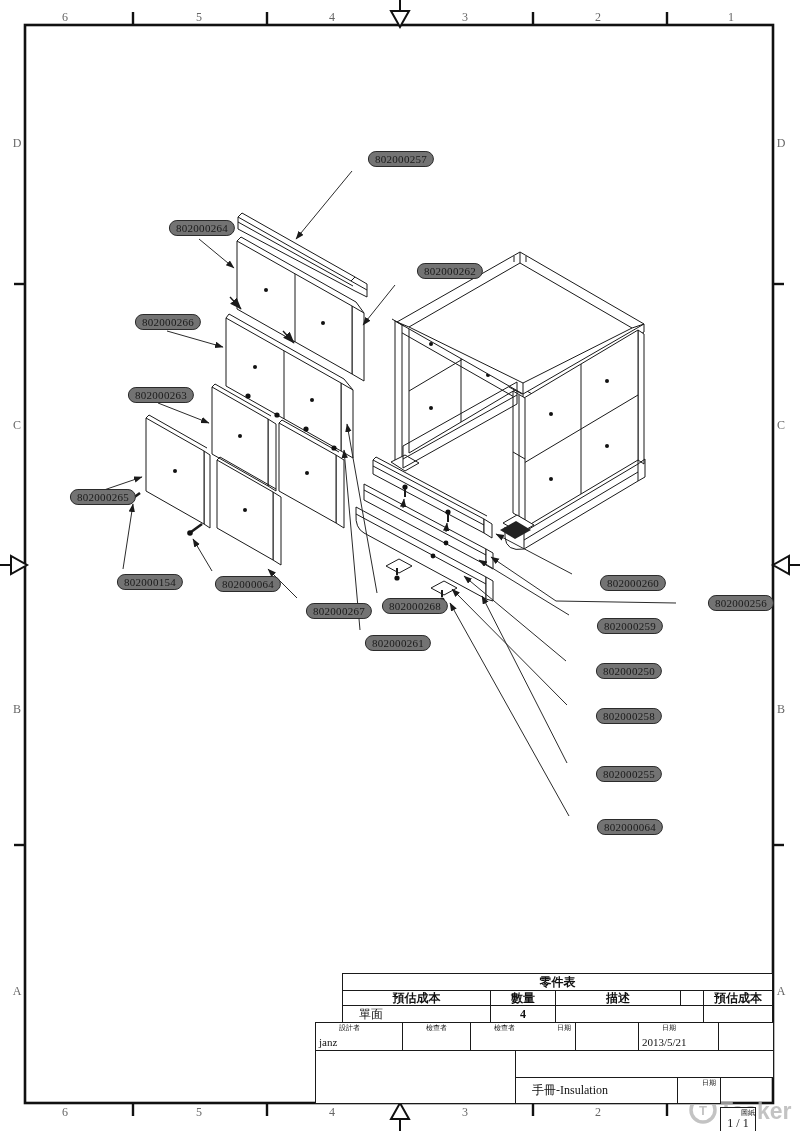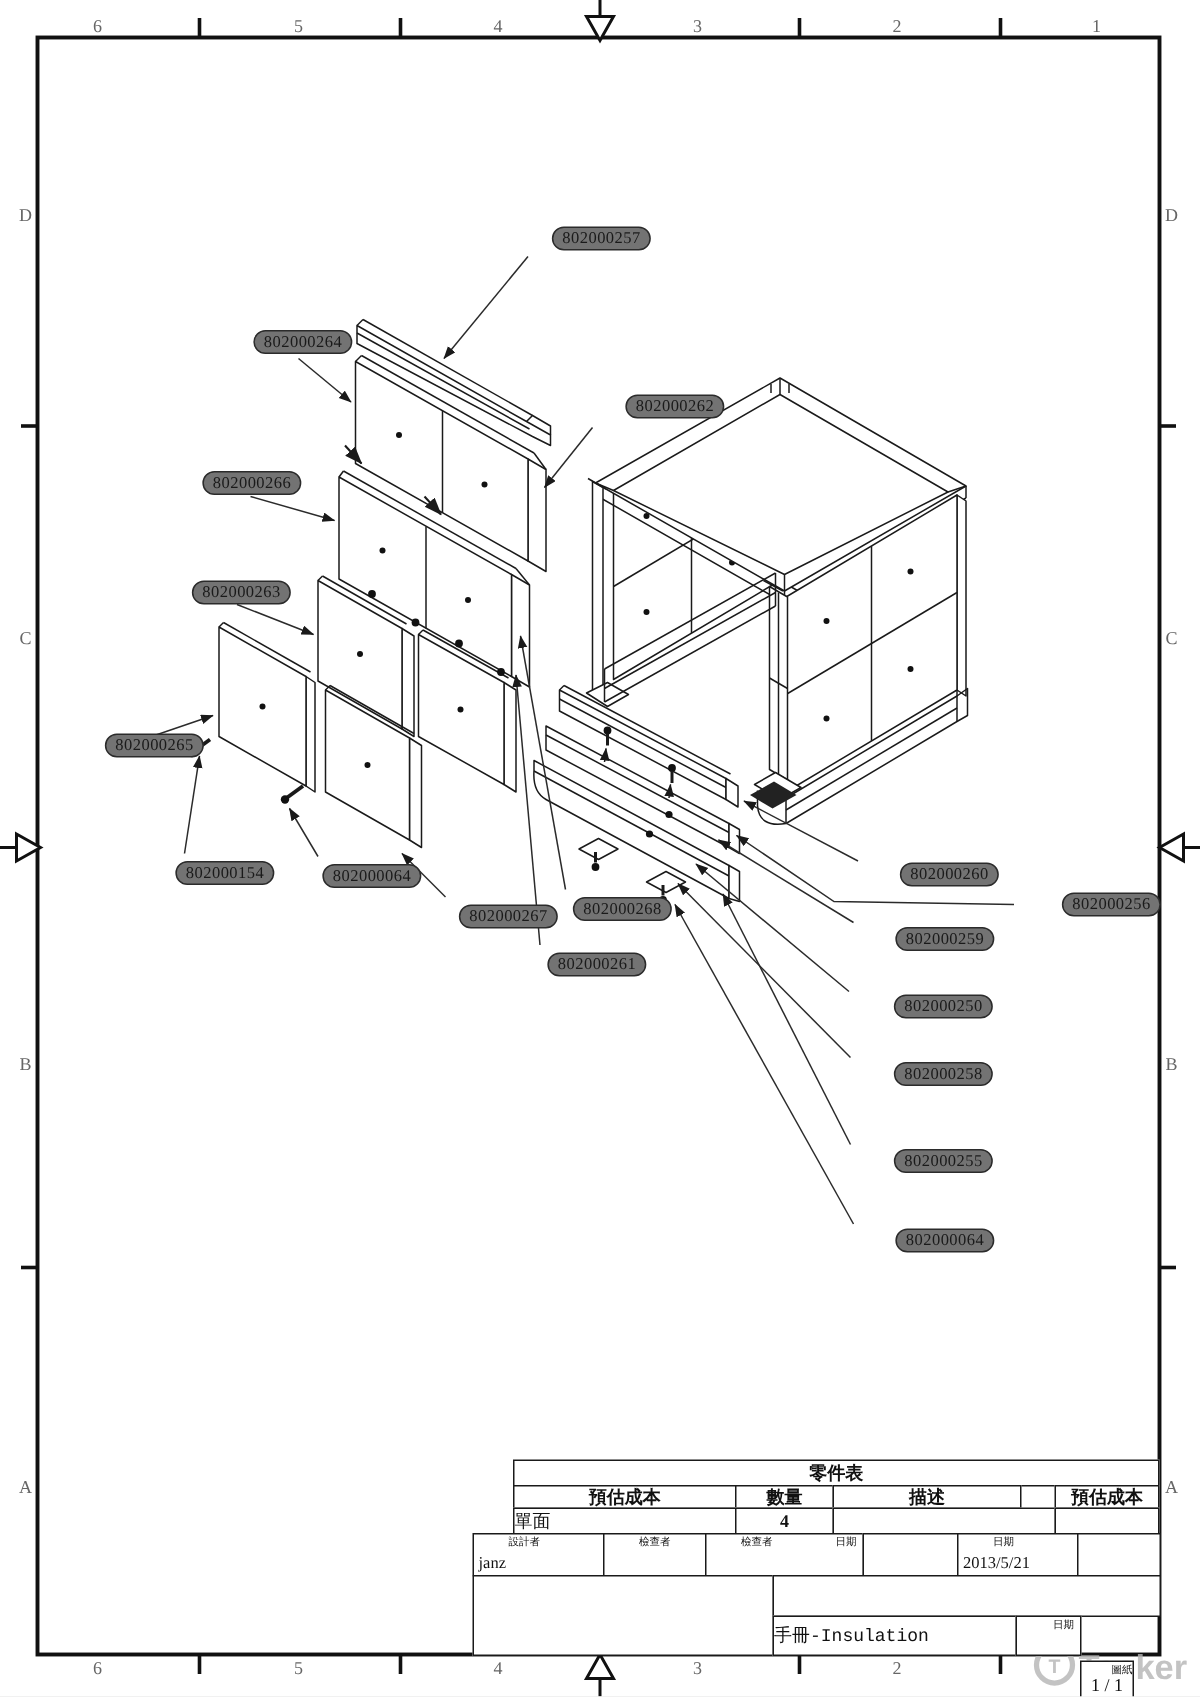--- a/index.html
+++ b/index.html
@@ -5,21 +5,21 @@
   html,body{margin:0;padding:0;background:#e8e8e8;}
   .page{position:relative;width:800px;height:1131px;background:#ffffff;overflow:hidden;
         font-family:"Liberation Serif",serif;color:#111;}
   svg{position:absolute;left:0;top:0;}
   .callout{position:absolute;transform:translate(-50%,-50%);border:1.3px solid #2b2b2b;
            border-radius:12px;padding:1px 6px;background:#737373;white-space:nowrap;
            font:11px "Liberation Serif",serif;color:#1a1a1a;letter-spacing:.3px;z-index:5;margin-left:32px;}
   .tb-cell{position:absolute;border:1px solid #1a1a1a;box-sizing:border-box;background:#fff;
            font-family:"Liberation Serif",serif;color:#111;z-index:4;}
   .tb-center{display:flex;align-items:center;justify-content:center;font-size:12px;font-weight:bold;}
-  .tb-left{display:flex;align-items:center;justify-content:flex-start;padding-left:0;font-size:12px;font-family:Liberation Mono, monospace;}
+  .tb-left{display:flex;align-items:center;justify-content:flex-start;padding-left:16px;font-size:12px;}
   .tb-small{position:absolute;top:1px;left:3px;font-size:7px;line-height:8px;padding-left:20px;}
   .tb-small-r{position:absolute;top:1px;right:4px;font-size:7px;line-height:8px;}
   .tb-val{position:absolute;bottom:2px;left:3px;font-size:11px;font-family:Liberation Serif, serif;}
   .tb-val-c{position:absolute;bottom:2px;left:0;right:0;text-align:center;font-size:12px;}
   .zone{font-family:"Liberation Serif",serif;fill:#666;font-size:12px;}
   .wm-text{font-family:"Liberation Sans",sans-serif;font-weight:bold;fill:#b5b5b5;font-size:23px;}
 </style>
 </head>
 <body>
 

